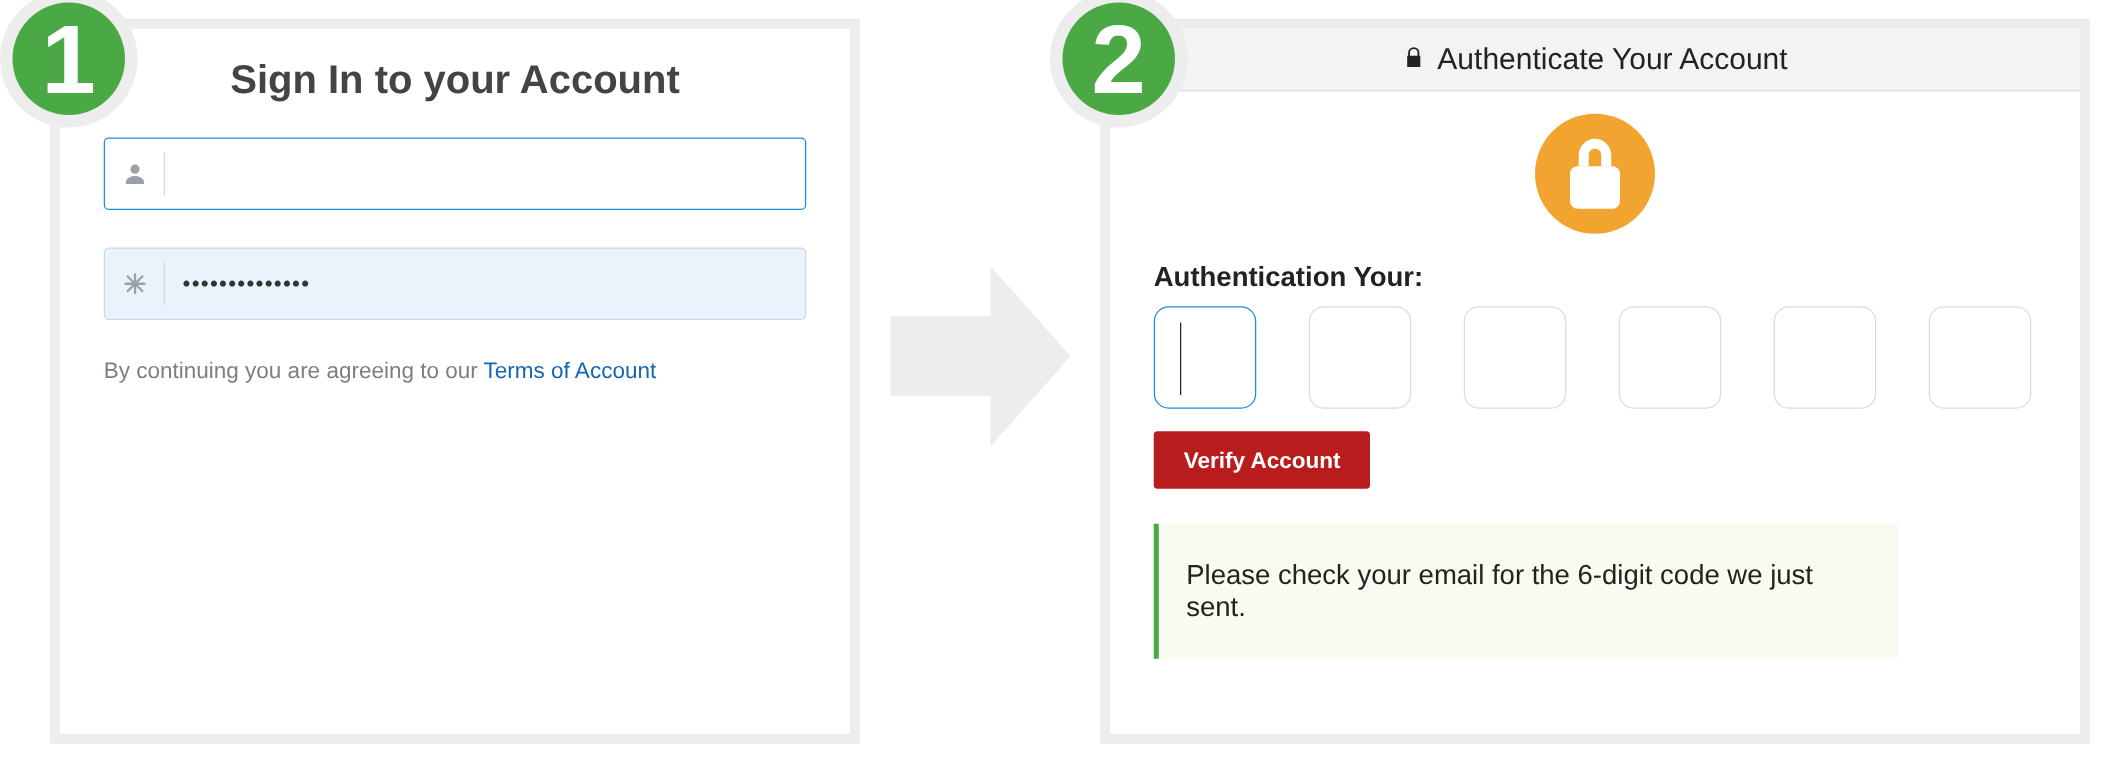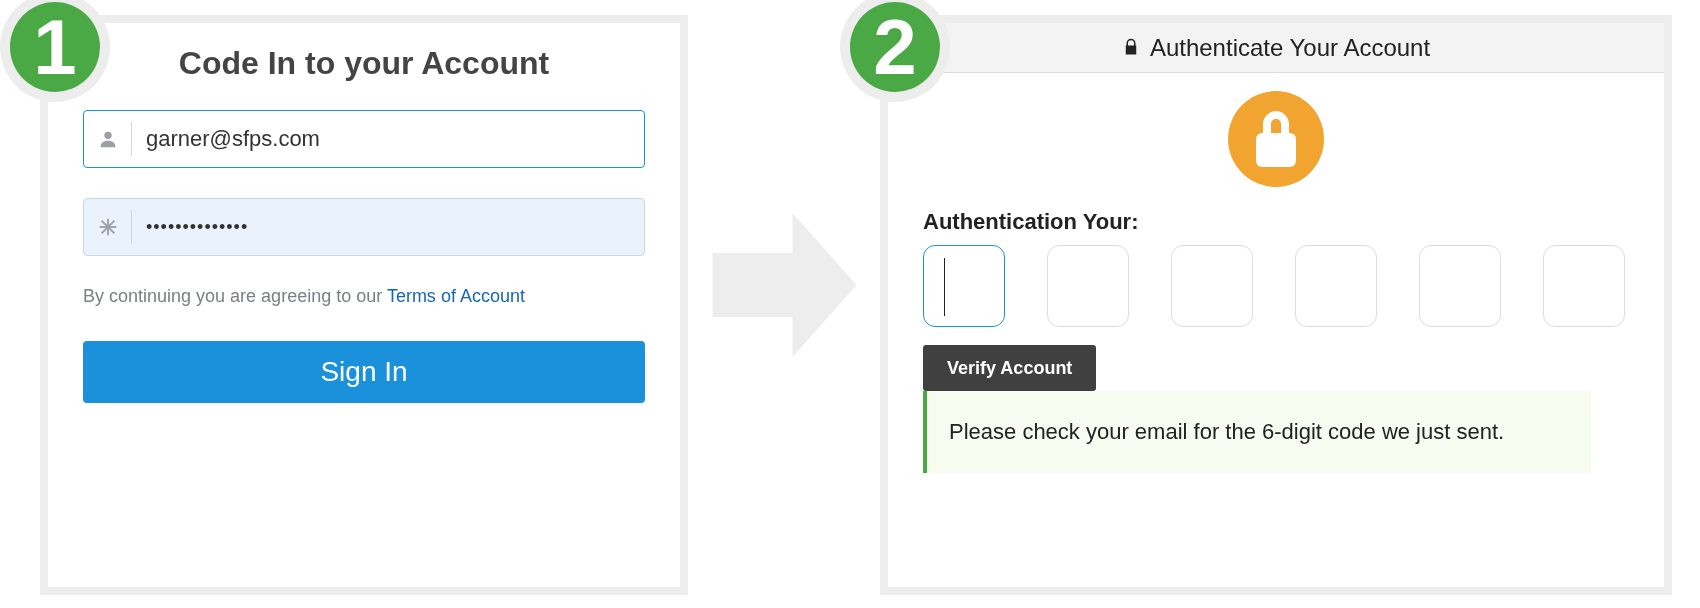--- a/index.html
+++ b/index.html
@@ -171,78 +171,77 @@
     position: absolute;
     left: 20px; top: 12px;
     width: 1px; height: 58px;
     background: #222;
   }
   .verify-btn {
     height: 46px;
     padding: 0 24px;
     border: none;
     border-radius: 3px;
-    background: #404040;
+    background: #b91c1c;
     color: #fff;
     font-size: 18px;
     font-weight: 600;
     cursor: pointer;
   }
   .note-box {
-    width: 668px;
+    margin-top: 28px;
+    width: 596px;
     background: #f8fbef;
     border-left: 4px solid #4aa845;
     padding: 28px 22px;
     color: #222;
     font-size: 22px;
   }
 </style>
 </head>
 <body>
 
 <div class="stage">
 
   <div class="badge" style="top:-8px; left:0px;">
     <div class="badge-inner">1</div>
   </div>
 
   <div id="card1" class="card">
-    <div class="card1-title">Code In to your Account</div>
+    <div class="card1-title">Sign In to your Account</div>
 
     <div class="card1-body">
 
       <div class="field field-email">
         <div class="icon-col">
           <svg viewBox="0 0 24 24" width="22" height="22" fill="#9aa0a6">
               <circle cx="12" cy="8" r="4"></circle>
               <path d="M4 20c0-4 4-6 8-6s8 2 8 6v1H4z"></path>
             </svg>
         </div>
-        <input type="text" value="garner@sfps.com" style="">
       </div>
 
       <div class="field field-password">
         <div class="icon-col">
           <svg viewBox="0 0 24 24" width="22" height="22">
               <g stroke="#9aa0a6" stroke-width="2">
                 <line x1="12" y1="3" x2="12" y2="21"></line>
                 <line x1="3" y1="12" x2="21" y2="12"></line>
                 <line x1="5" y1="5" x2="19" y2="19"></line>
                 <line x1="19" y1="5" x2="5" y2="19"></line>
               </g>
             </svg>
         </div>
         <input type="password" value="••••••••••••••" style="">
       </div>
 
       <div class="tos-row">
         <span>By continuing you are agreeing to our </span><a href="#" class="tos-link">Terms of Account</a>
       </div>
 
-      <button class="signin-btn">Sign In</button>
     </div>
   </div>
 
   <div class="arrow">
     <svg viewBox="0 0 100 100">
       <path fill="#ededed" d="M5 30 H55 V5 L95 50 L55 95 V70 H5 Z"></path>
     </svg>
   </div>
 
   <div class="badge" style="top:-8px; left:840px;">

